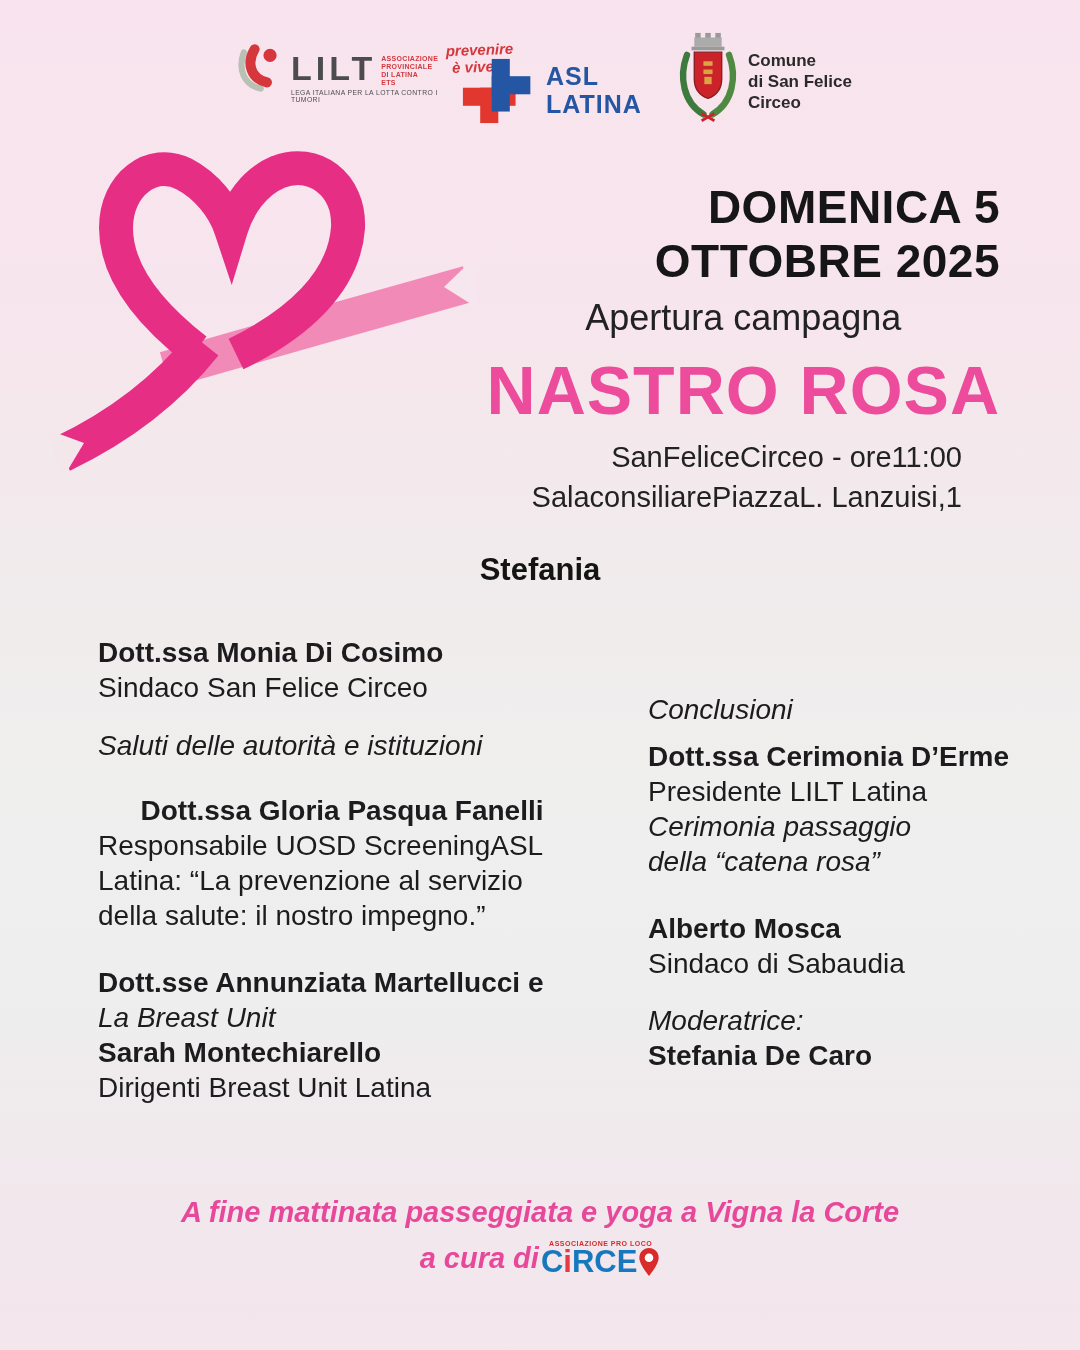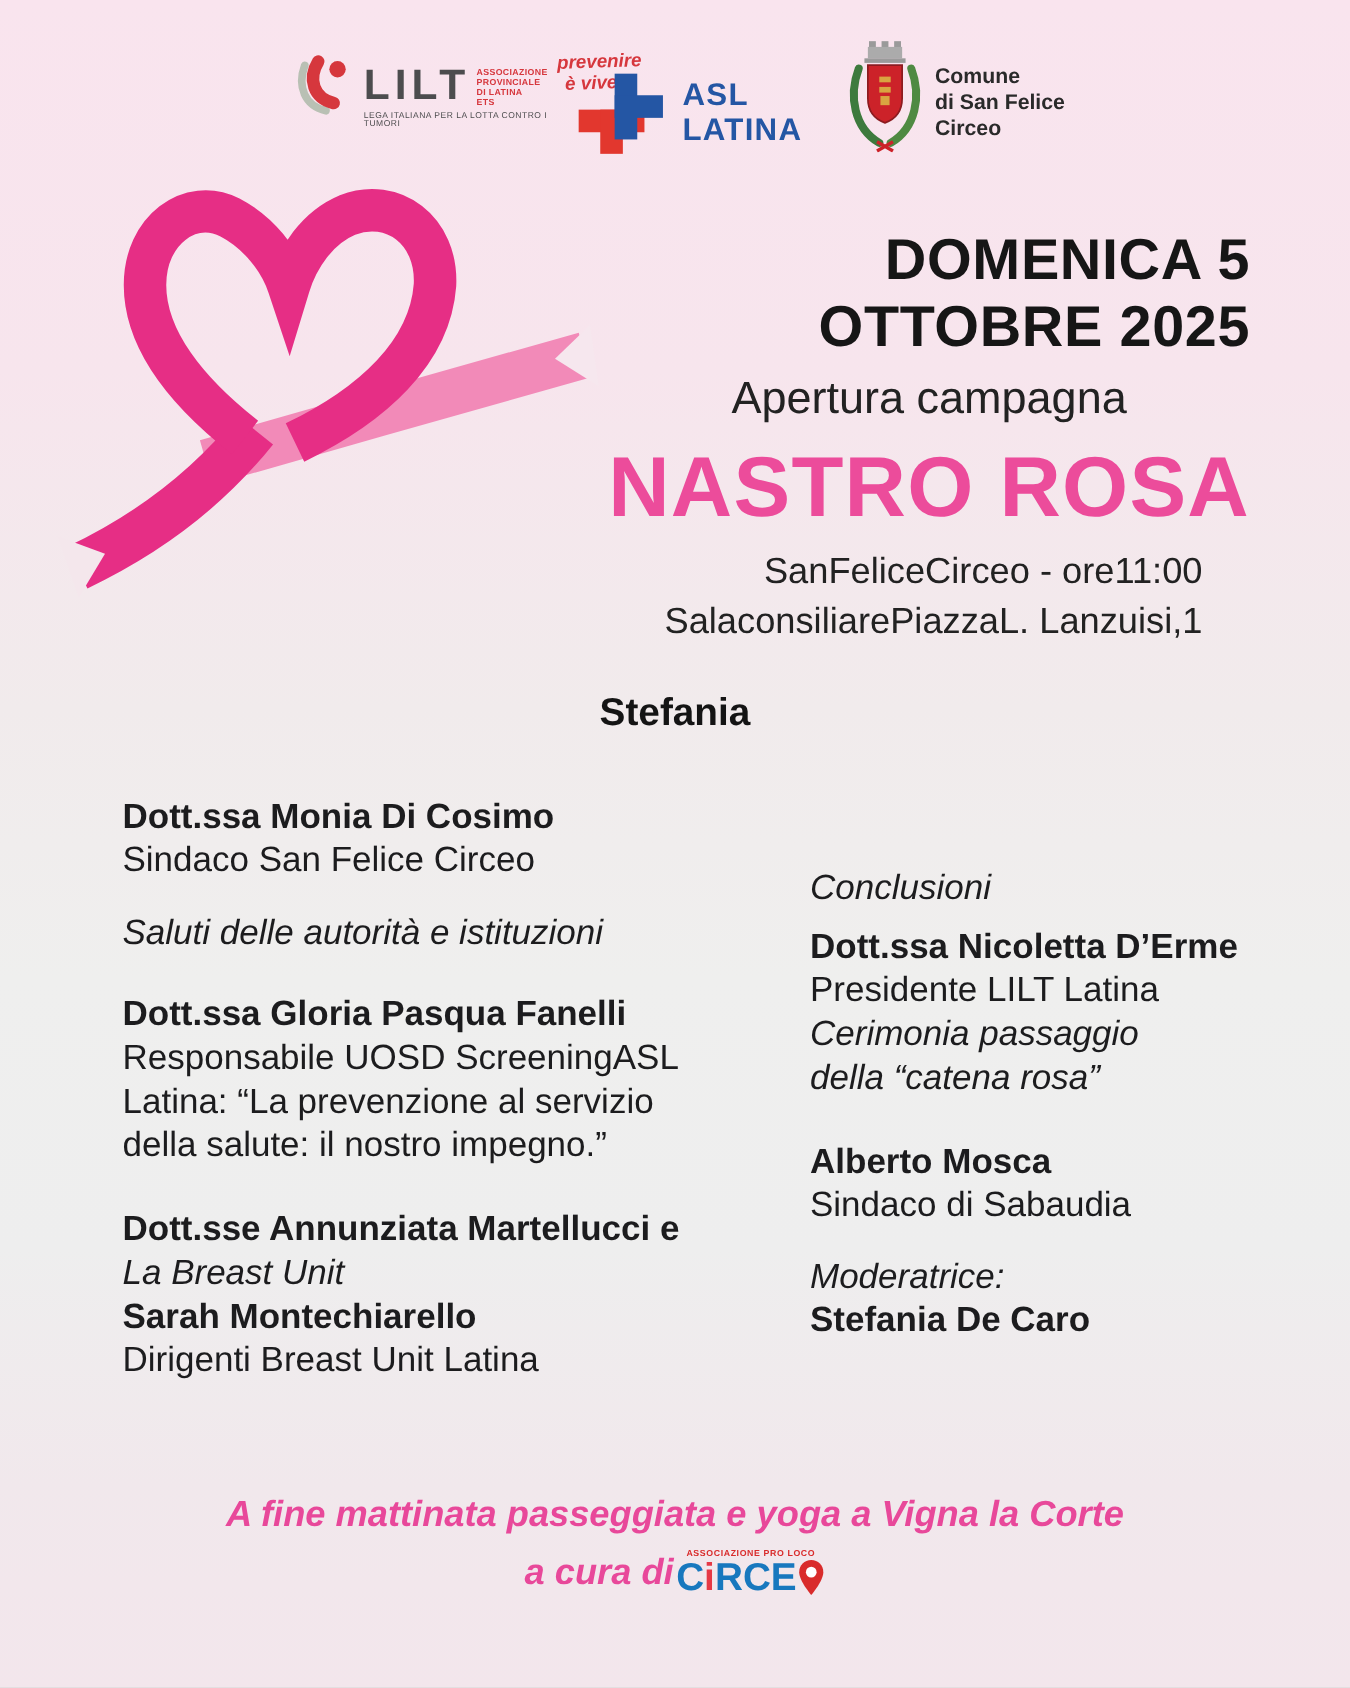--- a/index.html
+++ b/index.html
@@ -34,21 +34,21 @@
   .hero-venue{ font-size:29px; line-height:40px; color:#222; margin-top:8px; padding-right:38px; }
   
   .prog-heading{ position:absolute; top:552px; left:0; width:100%; text-align:center; font-size:31px; font-weight:700; color:#141414; }
   .col{ position:absolute; }
   .col-left{ left:98px; top:616px; }
   .col-right{ left:648px; top:692px; }
   .pl{ font-size:28px; line-height:35px; color:#1c1c1e; white-space:nowrap; }
   .it{ font-style:italic; }
   .b{ font-weight:700; }
   .g12{ margin-top:12px; } .g19{ margin-top:19px; } .g22{ margin-top:22px; }
-  .g23{ margin-top:23px; } .g30{ margin-top:30px; } .g32{ margin-top:32px; }
+  .g23{ margin-top:23px; } .g30{ margin-top:30px;text-align:right; } .g32{ margin-top:32px; }
   
   .footer-line1{ position:absolute; top:1196px; left:0; width:100%; text-align:center;
     font-size:29px; font-weight:700; font-style:italic; color:#e8489a; }
   .footer-line2{ position:absolute; top:1240px; left:0; width:100%;
     display:flex; justify-content:center; align-items:center; gap:2px; }
   .cura{ font-size:29px; font-weight:700; font-style:italic; color:#e8489a; }
   .circeo{ display:inline-flex; flex-direction:column; align-items:center; }
   .circeo-top{ font-size:7px; font-weight:700; color:#d92b2b; letter-spacing:.5px; }
   .circeo-word{ display:inline-flex; align-items:flex-end; font-size:31px; font-weight:800; line-height:30px; }
   .circeo-blue{ color:#1878be; } .circeo-red{ color:#e63946; }
@@ -141,21 +141,21 @@
     <div class="pl">Latina: “La prevenzione al servizio</div>
     <div class="pl">della salute: il nostro impegno.”</div>
     <div class="pl b g32">Dott.sse Annunziata Martellucci e</div>
     <div class="pl it">La Breast Unit</div>
     <div class="pl b">Sarah Montechiarello</div>
     <div class="pl">Dirigenti Breast Unit Latina</div>
   </div>
 
   <div class="col col-right">
     <div class="pl it">Conclusioni</div>
-    <div class="pl b g12">Dott.ssa Nicoletta D’Erme</div>
+    <div class="pl b g12">Dott.ssa Cerimonia D’Erme</div>
     <div class="pl">Presidente LILT Latina</div>
     <div class="pl it">Cerimonia passaggio</div>
     <div class="pl it">della “catena rosa”</div>
     <div class="pl b g32">Alberto Mosca</div>
     <div class="pl">Sindaco di Sabaudia</div>
     <div class="pl it g22">Moderatrice:</div>
     <div class="pl b">Stefania De Caro</div>
   </div>
 
   <div class="footer-line1">A fine mattinata passeggiata e yoga a Vigna la Corte</div>

